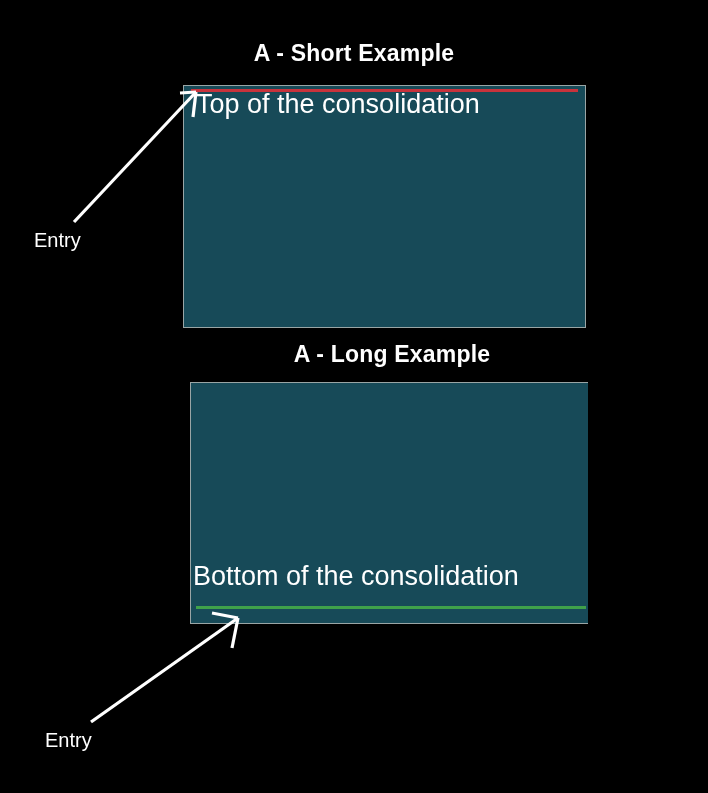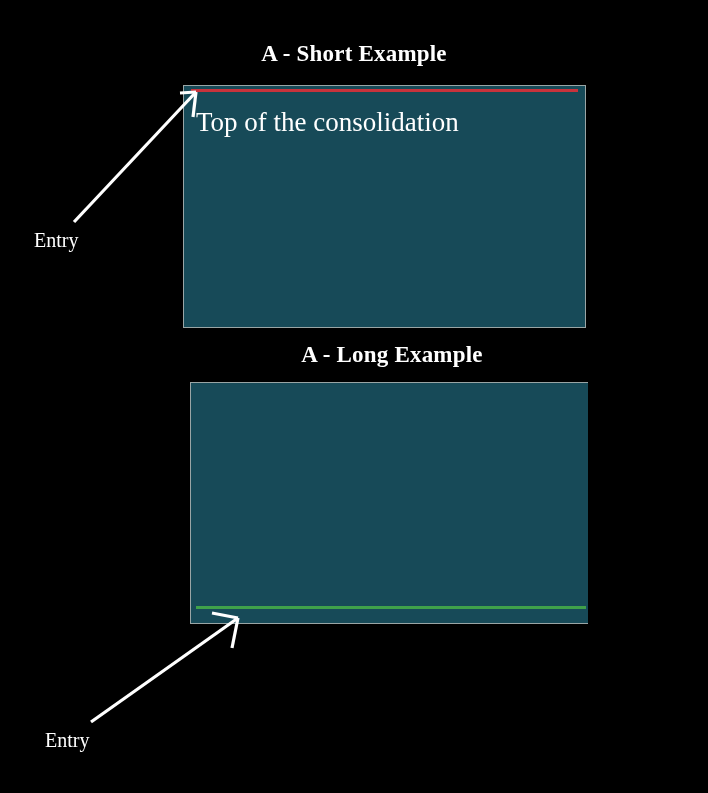--- a/index.html
+++ b/index.html
@@ -6,21 +6,21 @@
     margin: 0;
     padding: 0;
     background: #000000;
   }
   #stage {
     position: relative;
     width: 588px;
     height: 793px;
     background: #000000;
     overflow: hidden;
-    font-family: Liberation Serif, serif;
+    font-family: Liberation Sans, sans-serif;
     -webkit-font-smoothing: antialiased;
   }
 
   
   .panel-title {
     position: absolute;
     left: 0;
     width: 708px;
     text-align: center;
     color: #ffffff;
@@ -74,21 +74,21 @@
 
   
   .box-label {
     position: absolute;
     color: #ffffff;
     font-size: 27px;
     font-weight: 400;
     white-space: nowrap;
     line-height: 1;
   }
-  #label-top    { left: 196px; top: 109px; }
+  #label-top    { left: 196px; top: 91px; }
   #label-bottom { left: 193px; top: 563px; }
 
   
   .entry-label {
     position: absolute;
     color: #ffffff;
     font-size: 20px;
     font-weight: 400;
     white-space: nowrap;
     line-height: 1;
@@ -126,20 +126,21 @@
   <div class="box-label" id="label-top">Top of the consolidation</div>
 
   <div class="entry-label" id="entry-label-short">Entry</div>
 
   <div class="panel-title" id="title-long">A - Long Example</div>
 
   <div class="box" id="box-long"></div>
 
   <div class="level-line" id="line-bottom"></div>
 
+  <div class="box-label" id="label-bottom">Bottom of the consolidation</div>
 
   <div class="entry-label" id="entry-label-long">Entry</div>
 
   <svg class="arrow-svg" viewBox="0 0 708 793">
 
     <g>
       <line class="arrow-stroke" x1="74" y1="222" x2="196" y2="92"></line>
       <line class="arrow-stroke" x1="196" y1="92" x2="180" y2="93"></line>
       <line class="arrow-stroke" x1="196" y1="92" x2="193" y2="117"></line>
     </g>

